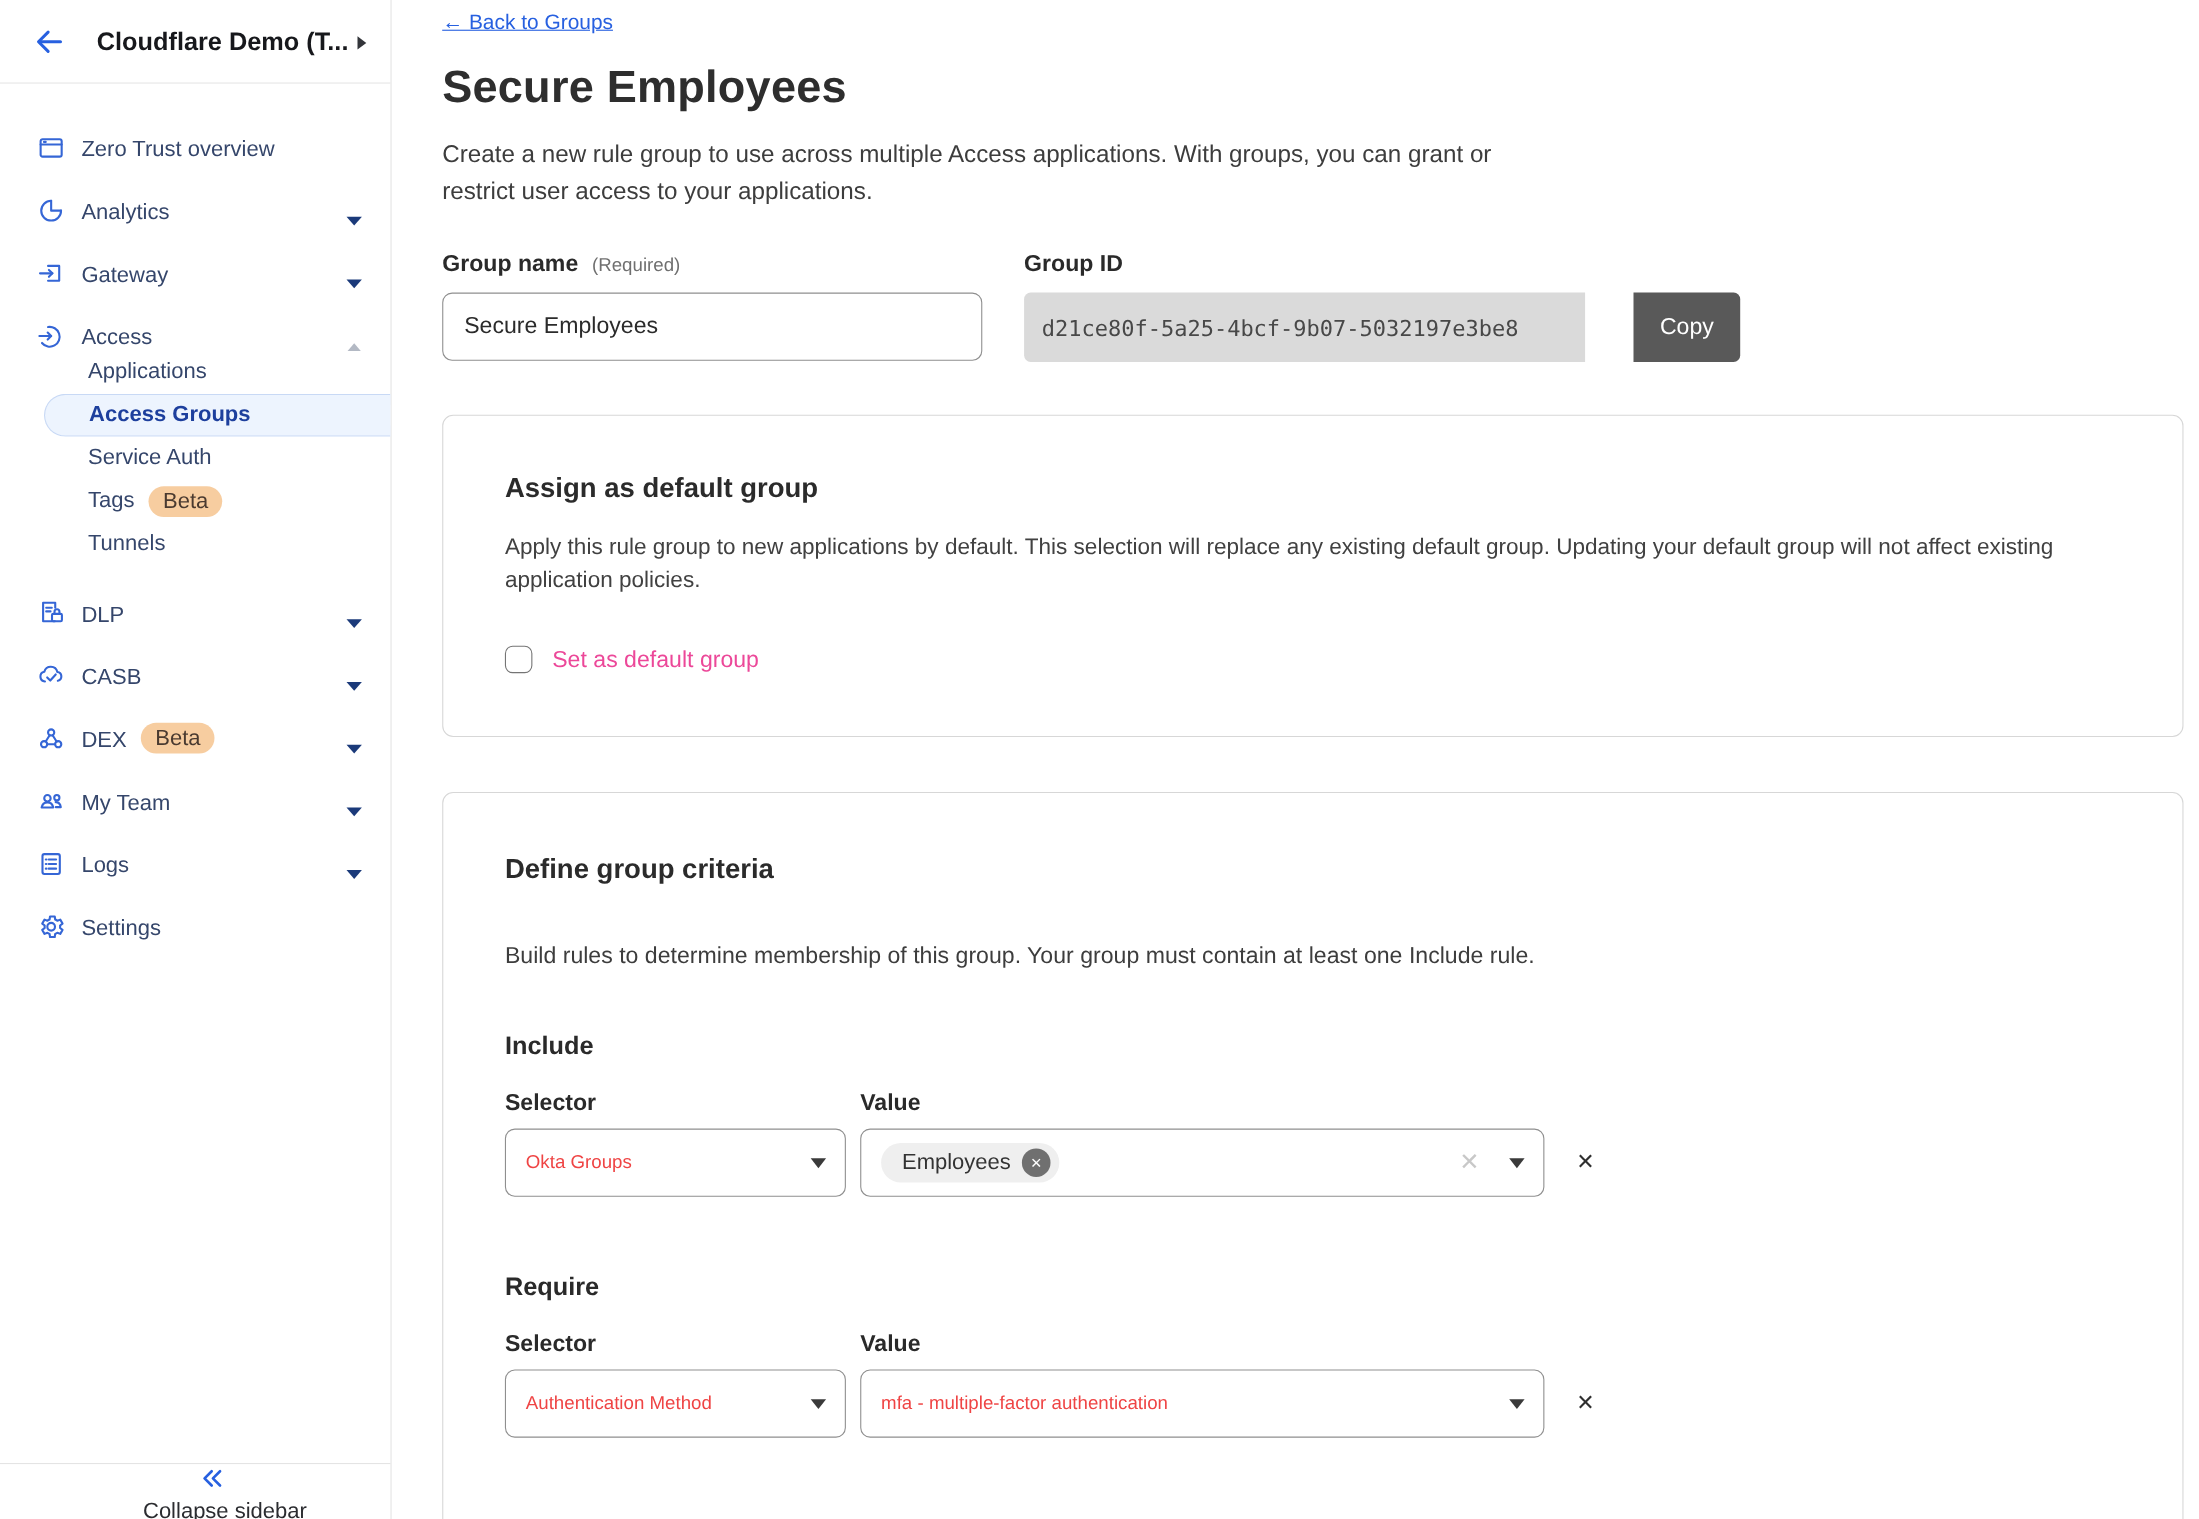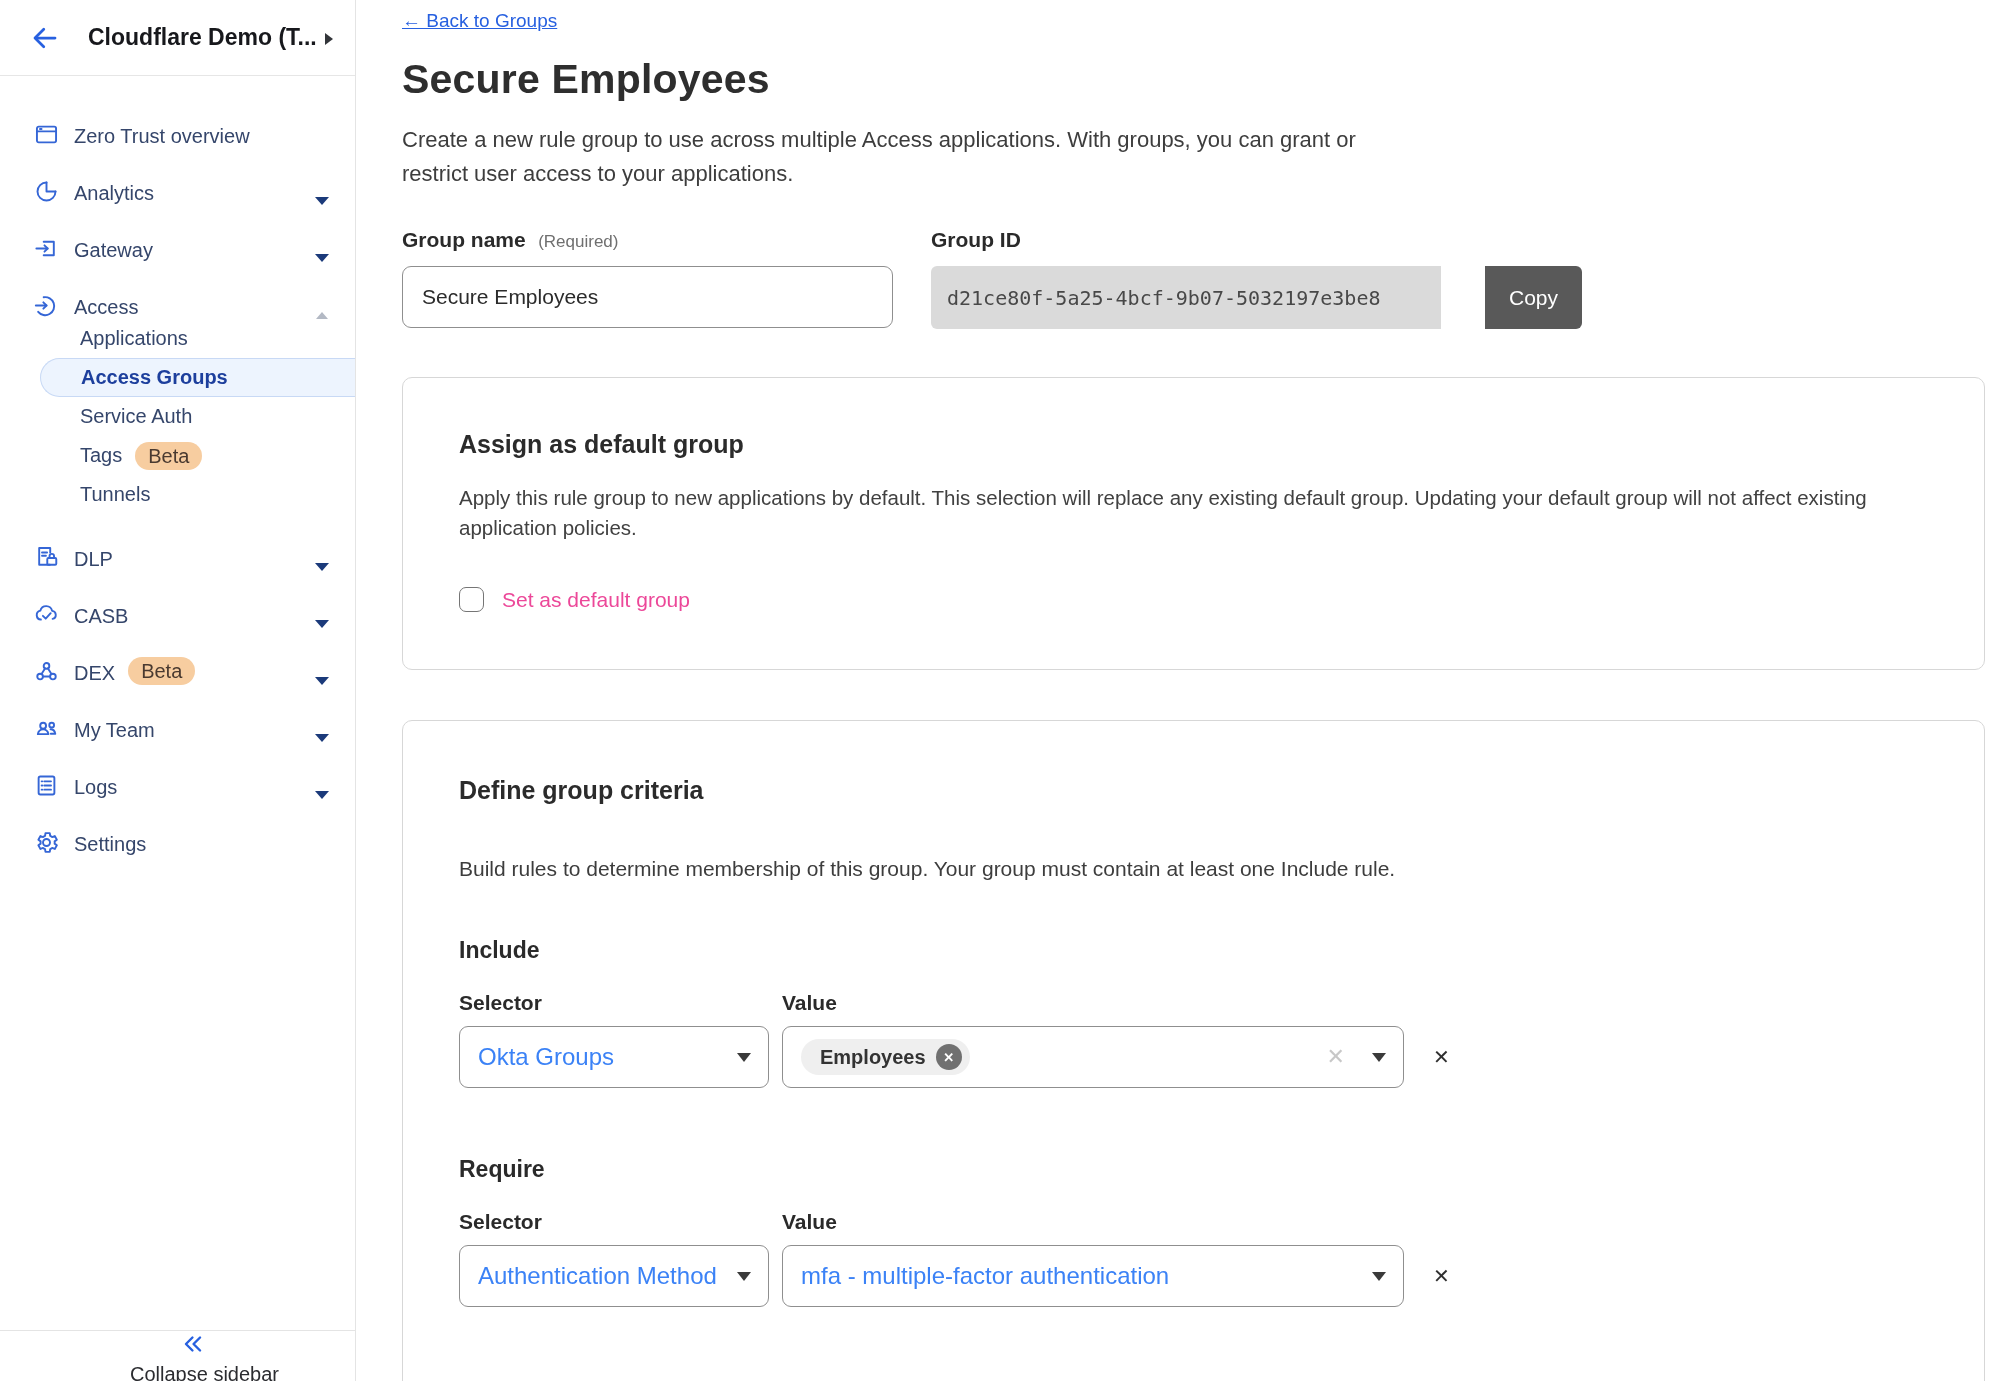--- a/index.html
+++ b/index.html
@@ -76,28 +76,28 @@
   .card2 { margin-top:50px; padding:55px 56px 0 56px; height:690px; overflow:hidden; }
   .criteria-desc { font-size:21px; color:#3d3d3d; margin-top:52px; }
   .rule-heading { font-size:23px; font-weight:700; color:#2a2a2a; }
   .inc-heading { margin-top:56px; }
   .req-heading { margin-top:68px; }
   .labels-row { display:flex; margin-top:27px; }
   .label-selector { width:323px; }
   .boxes-row { display:flex; margin-top:11px; align-items:center; }
   .select-box { width:310px; height:62px; border:1px solid #8f8f8f; border-radius:9px;
     display:flex; align-items:center; padding:0 18px; background:#fff; cursor:pointer; position:relative; }
-  .select-text { font-size:24px; color:#3b82f6; }
+  .select-text { font-size:17px; color:#ef4444; }
   .dd-caret { position:absolute; right:17px; width:0; height:0;
     border-top:9px solid #3a3a3a; border-left:7px solid transparent; border-right:7px solid transparent; }
   .value-box { margin-left:13px; width:622px; height:62px; border:1px solid #8f8f8f;
     border-radius:9px; display:flex; align-items:center; padding:0 18px; background:#fff;
     cursor:pointer; position:relative; }
   .chip { background:#efefef; border-radius:19px; height:36px; display:flex; align-items:center;
-    padding:0 8px 0 19px;font-weight:bold; }
+    padding:0 8px 0 19px; }
   .chip-text { font-size:20px; color:#333; }
   .chip-x { width:26px; height:26px; background:#707070; border-radius:50%; color:#fff;
     font-size:13px; display:flex; align-items:center; justify-content:center; margin-left:10px; cursor:pointer; }
   .clear-x { position:absolute; right:58px; font-size:22px; color:#c8c8c8; cursor:pointer; }
   .row-remove { margin-left:29px; font-size:20px; color:#2f2f2f; cursor:pointer; line-height:1; }
 
   svg.icon { stroke:#3566d6; fill:none; stroke-width:1.7; stroke-linecap:round; stroke-linejoin:round; }
   svg.icon-blue-stroke { stroke:#2760e0; fill:none; stroke-width:2.2; stroke-linecap:round; stroke-linejoin:round; }
 </style>
 </head>

